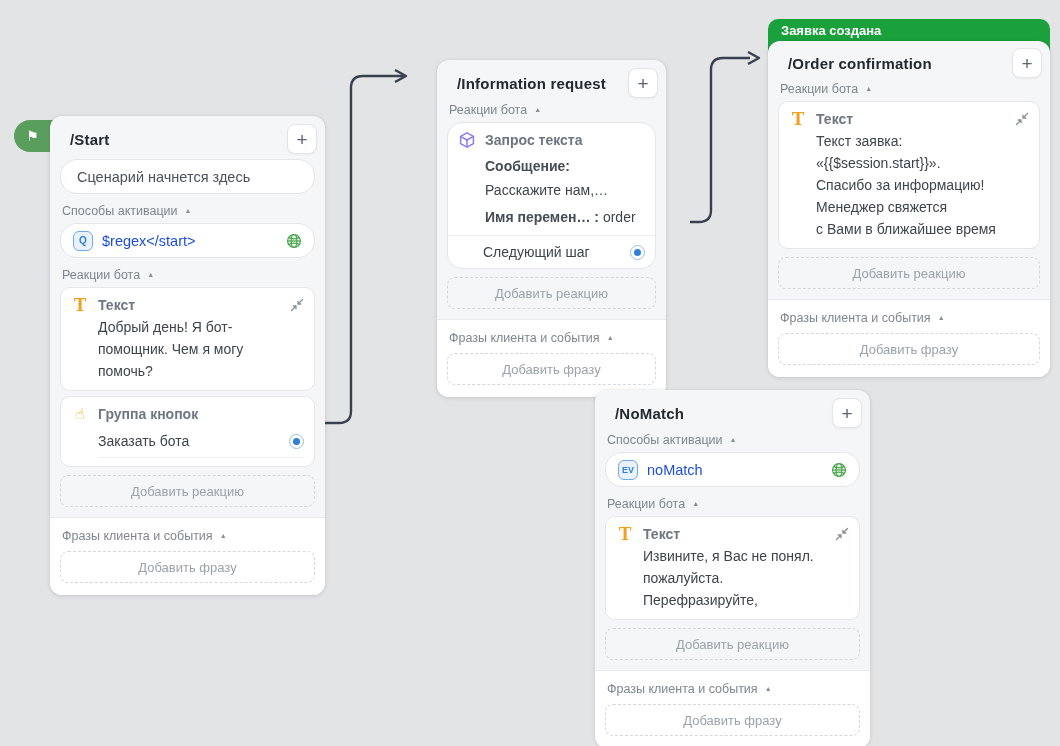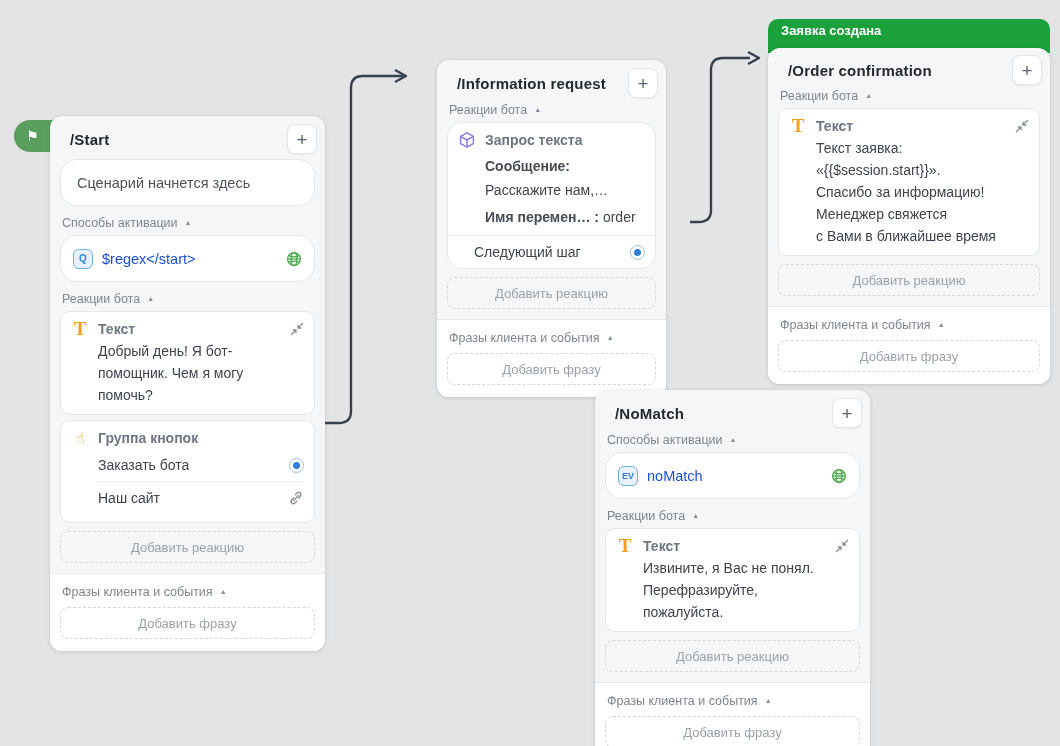--- a/index.html
+++ b/index.html
@@ -27,21 +27,21 @@
     font-size:19px;line-height:27px;text-align:center;color:#5f6673;
     cursor:pointer;padding:0;font-family:inherit;
   }
   .section-label{
     display:flex;align-items:center;gap:7px;
     margin:9px 10px 0 12px;font-size:12.5px;color:#7e868f;height:15px;
   }
   .caret{font-size:7px;color:#868e96;line-height:1;cursor:pointer;}
   .pill{
     display:flex;align-items:center;height:33px;margin:5px 10px 0 10px;
-    background:#fff;border:1px solid #e4e6e9;border-radius:17px;padding:6px 12px;
+    background:#fff;border:1px solid #e4e6e9;border-radius:17px;padding:0 12px;
   }
   .hint-pill{justify-content:flex-start;font-size:14.5px;color:#4b525b;padding-left:16px;}
   .badge{
     width:20px;height:20px;border-radius:6px;background:#e9f2fc;border:1.5px solid #70aae2;
     color:#2f7fd8;font-size:10px;font-weight:700;display:flex;align-items:center;
     justify-content:center;box-sizing:border-box;flex:0 0 auto;
   }
   .trigger-text{flex:1;margin-left:9px;font-size:14.5px;color:#1d4ed8;}
   .rcard{
     margin:5px 10px 0 10px;background:#fff;border:1px solid #e4e6e9;border-radius:10px;
@@ -169,28 +169,20 @@
         <span class="hand-icon">☝</span>
         <span class="rtitle">Группа кнопок</span>
       </div>
       <div class="btn-row" style="height:32px;">
         <span class="row-label">Заказать бота</span>
         <span class="radio">
             <span class="dot"></span>
           </span>
       </div>
       <div class="row-divider"></div>
-      <div class="btn-row" style="height:32px;">
-        <span class="row-label">Наш сайт</span>
-        <svg class="icon-svg" width="16" height="16" viewBox="0 0 16 16" fill="none" stroke="#8a9097" stroke-width="1.4" stroke-linecap="round">
-          <path d="M7.3 4.7 l1.9-1.9 a2.35 2.35 0 0 1 3.3 3.3 l-1.9 1.9"></path>
-          <path d="M8.7 11.3 l-1.9 1.9 a2.35 2.35 0 0 1 -3.3-3.3 l1.9-1.9"></path>
-          <line x1="5.6" y1="10.4" x2="10.4" y2="5.6"></line>
-        </svg>
-      </div>
     </div>
 
     <div class="dashed-btn">Добавить реакцию</div>
 
     <div class="node-footer">
       <div class="section-label">
         <span>Фразы клиента и события</span>
         <span class="caret">▲</span>
       </div>
       <div class="dashed-btn">Добавить фразу</div>
@@ -219,40 +211,40 @@
       </div>
       <div class="field-line">
         <span class="field-label">Сообщение:</span>
         <span>Расскажите нам,…</span>
       </div>
       <div class="field-line">
         <span class="field-label">Имя перемен… :</span>
         <span>order</span>
       </div>
       <div class="divider"></div>
-      <div class="port-row" style="margin-left:16px;">
+      <div class="port-row" style="margin-left:25px;">
         <span class="row-label">Следующий шаг</span>
         <span class="radio">
             <span class="dot"></span>
           </span>
       </div>
     </div>
 
     <div class="dashed-btn">Добавить реакцию</div>
 
     <div class="node-footer">
       <div class="section-label">
         <span>Фразы клиента и события</span>
         <span class="caret">▲</span>
       </div>
       <div class="dashed-btn">Добавить фразу</div>
     </div>
   </div>
 
-  <div class="node" style="left:768px;top:48px;width:282px;">
+  <div class="node" style="left:768px;top:41px;width:282px;">
     <div class="node-head" style="padding-top:7px;">
       <span class="node-title">/Order confirmation</span>
       <button class="add-btn">+</button>
     </div>
 
     <div class="section-label" style="margin-top:3px;">
       <span>Реакции бота</span>
       <span class="caret">▲</span>
     </div>
 
@@ -322,22 +314,22 @@
         <span class="rtitle">Текст</span>
         <span class="shrink-btn">
           <svg width="14" height="14" viewBox="0 0 14 14" fill="none" stroke="#8a9097" stroke-width="1.3" stroke-linecap="round">
             <path d="M12.5 1.5 L8 6 M8 3.2 V6 H10.8"></path>
               <path d="M1.5 12.5 L6 8 M6 10.8 V8 H3.2"></path>
           </svg>
         </span>
       </div>
       <div class="rbody">
         <div>Извините, я Вас не понял.</div>
+        <div>пожалуйста.</div>
         <div>Перефразируйте,</div>
-        <div>пожалуйста.</div>
       </div>
     </div>
 
     <div class="dashed-btn">Добавить реакцию</div>
 
     <div class="node-footer">
       <div class="section-label">
         <span>Фразы клиента и события</span>
         <span class="caret">▲</span>
       </div>

